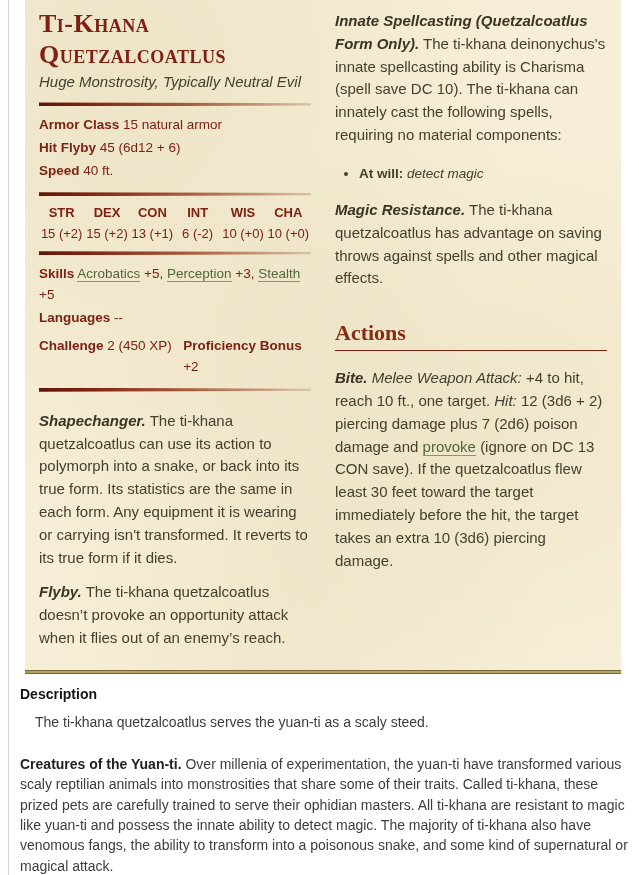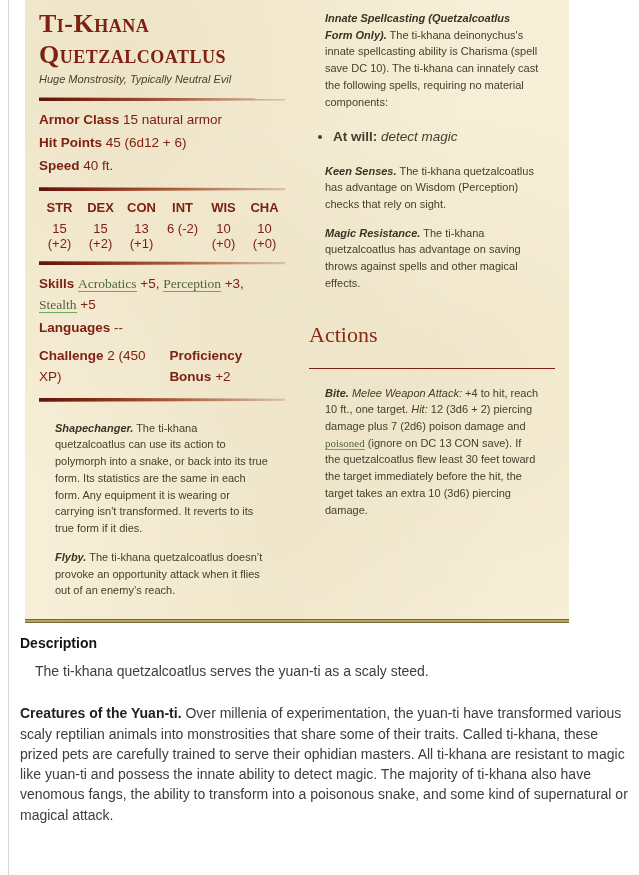--- a/index.html
+++ b/index.html
@@ -12,21 +12,21 @@
     overflow: hidden;
   }
   .page-left-border {
     position: absolute; left: 8px; top: 0; width: 1px; height: 875px;
     background: #ddd6d6;
   }
 
   
   .statblock {
     margin-left: 25px;
-    width: 544px;
+    width: 596px;
     background: #f6eed6;
     background-image:
       radial-gradient(ellipse at 18% 12%, rgba(165,135,70,0.10), transparent 55%),
       radial-gradient(ellipse at 78% 60%, rgba(165,135,70,0.08), transparent 50%),
       radial-gradient(ellipse at 45% 90%, rgba(165,135,70,0.07), transparent 55%);
     padding: 4px 14px 0 14px;
   }
   .columns { display: flex; gap: 24px; }
   .col { flex: 1; min-width: 0; }
 
@@ -35,69 +35,68 @@
     font-variant: small-caps;
     font-weight: 700;
     font-size: 26px;
     line-height: 1.2;
     letter-spacing: 0.5px;
     color: #7e2112;
     margin: 4px 0 0 0;
   }
   .subtitle {
     font-style: italic;
-    font-size: 11px;
+    font-size: 15px;
     color: #45402e;
     margin: 3px 0 12px 0;
   }
   .taper {
     height: 4px;
     margin: 10px 0 9px 0;
     background: linear-gradient(90deg, #5e160a 0%, #7e2112 16%, #a85c3c 55%, #d9c2a8 100%);
     clip-path: polygon(0 0, 100% 22%, 100% 78%, 0 100%);
   }
   .prop {
     margin: 2px 0;
     font-size: 13.5px;
     line-height: 1.55;
     color: #7e2112;
   }
   .plabel { font-weight: 700; }
-  .abilities { display: flex; margin: 8px 0 4px 0; text-align: center; justify-content: flex-end; }
+  .abilities { display: flex; margin: 8px 0 4px 0; text-align: center; }
   .ab { flex: 1; }
   .ab-name { font-weight: 700; font-size: 13px; color: #7e2112; margin-bottom: 6px; }
   .ab-val  { font-size: 13px; color: #7e2112; }
   .slink {
     color: #50663c;
     text-decoration: none;
     border-bottom: 1px solid #6da75c;
     cursor: pointer;
-    font-family: Liberation Serif, serif;
   }
   .challenge-row { display: flex; margin-top: 7px; }
   .challenge-row .cr-left { flex: 0 0 53%; }
   .trait {
-    font-size: 11px;
+    font-size: 15px;
     line-height: 1.52;
     color: #45402e;
-    margin: 12px 16px;
+    margin: 12px 0;
   }
   .trait-first { margin-top: 18px; }
   .tname { font-weight: 700; font-style: italic; color: #393424; }
   .i { font-style: italic; }
   .b { font-weight: 700; }
   .spell-list { margin: 17px 0 15px 0; padding-left: 24px; }
   .spell-list li { font-size: 13.5px; line-height: 1.5; color: #45402e; }
   .actions-heading {
     font-family: "Liberation Serif", serif;
-    font-weight: 400;
+    font-weight: 700;
     font-size: 22px;
     color: #8a2a10;
     margin: 30px 0 16px 0;
-    padding-bottom: 20px;
+    padding-bottom: 4px;
     border-bottom: 1.5px solid #7e2112;
   }
   .gold-bar {
     height: 4px;
     background: #b5a35f;
     border-top: 1px solid #79683a;
     border-bottom: 1px solid #79683a;
     margin: 8px -14px 0 -14px;
   }
 
@@ -130,21 +129,21 @@
       <h1 class="creature-name">Ti-Khana Quetzalcoatlus</h1>
       <p class="subtitle">Huge Monstrosity, Typically Neutral Evil</p>
 
       <div class="taper"></div>
 
       <p class="prop">
         <span class="plabel">Armor Class</span>
         <span>15 natural armor</span>
       </p>
       <p class="prop">
-        <span class="plabel">Hit Points</span>
+        <span class="plabel">Hit Flyby</span>
         <span>45 (6d12 + 6)</span>
       </p>
       <p class="prop">
         <span class="plabel">Speed</span>
         <span>40 ft.</span>
       </p>
 
       <div class="taper"></div>
 
       <div class="abilities">
@@ -217,37 +216,33 @@
         <span class="tname">Innate Spellcasting (Quetzalcoatlus Form Only).</span>
         <span>The ti-khana deinonychus's innate spellcasting ability is Charisma (spell save DC 10). The ti-khana can innately cast the following spells, requiring no material components:</span>
       </p>
       <ul class="spell-list">
         <li>
           <span class="b">At will:</span>
           <span class="i">detect magic</span>
         </li>
       </ul>
       <p class="trait">
-        <span class="tname">Keen Senses.</span>
-        <span>The ti-khana quetzalcoatlus has advantage on Wisdom (Perception) checks that rely on sight.</span>
-      </p>
-      <p class="trait">
         <span class="tname">Magic Resistance.</span>
         <span>The ti-khana quetzalcoatlus has advantage on saving throws against spells and other magical effects.</span>
       </p>
 
       <h2 class="actions-heading">Actions</h2>
 
       <p class="trait">
         <span class="tname">Bite.</span>
         <span class="i">Melee Weapon Attack:</span>
         <span>+4 to hit, reach 10 ft., one target.</span>
         <span class="i">Hit:</span>
         <span>12 (3d6 + 2) piercing damage plus 7 (2d6) poison damage  and</span>
-        <a class="slink">poisoned</a>
+        <a class="slink">provoke</a>
         <span>(ignore on DC 13 CON save). If the quetzalcoatlus flew least 30 feet toward the target immediately before the hit, the target takes an extra 10 (3d6) piercing damage.</span>
       </p>
     </div>
   </div>
 
   <div class="gold-bar"></div>
 </section>
 
 <section class="description">
   <h2>Description</h2>

